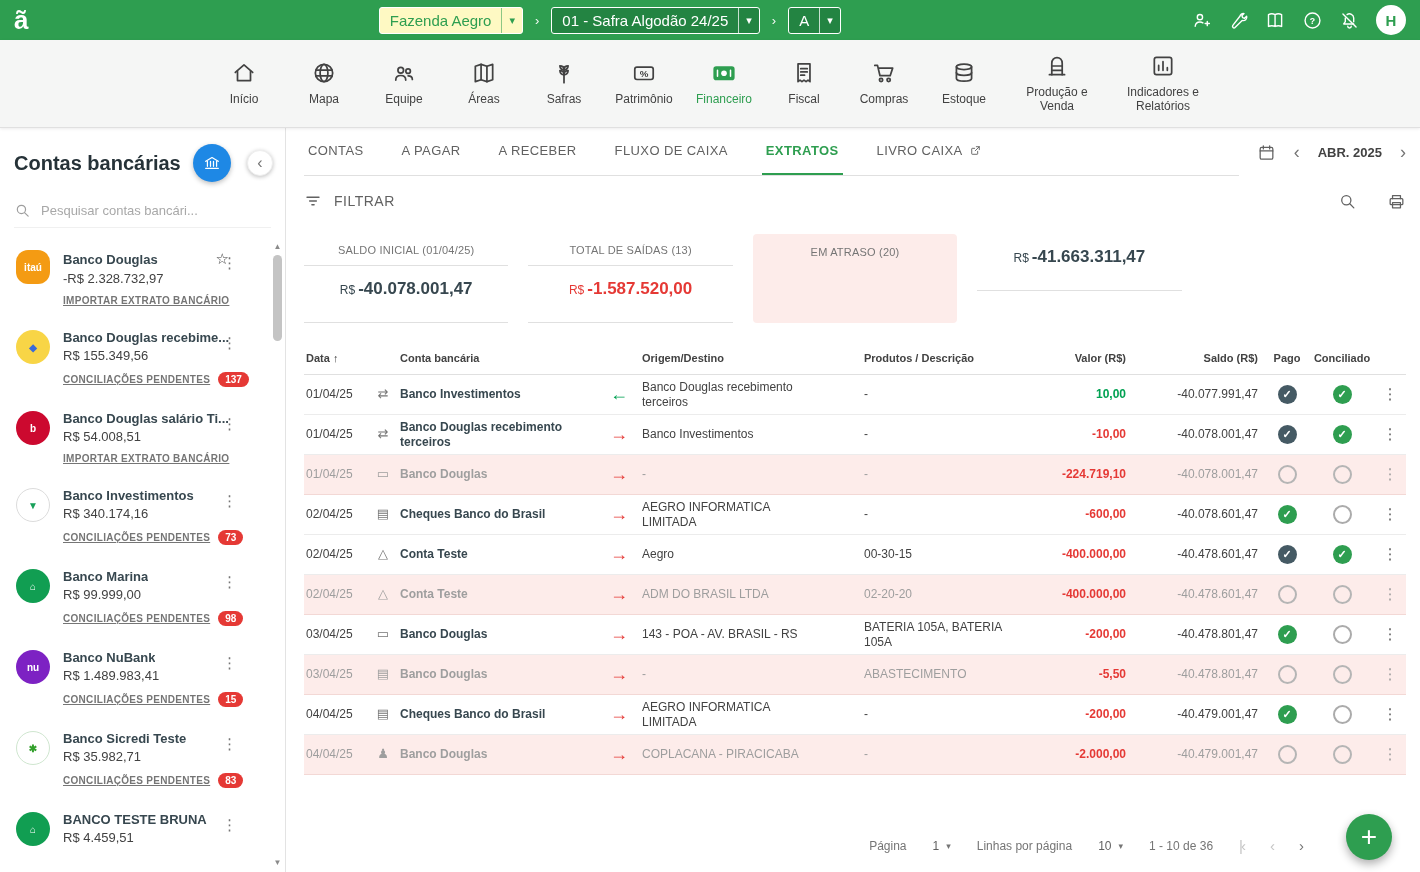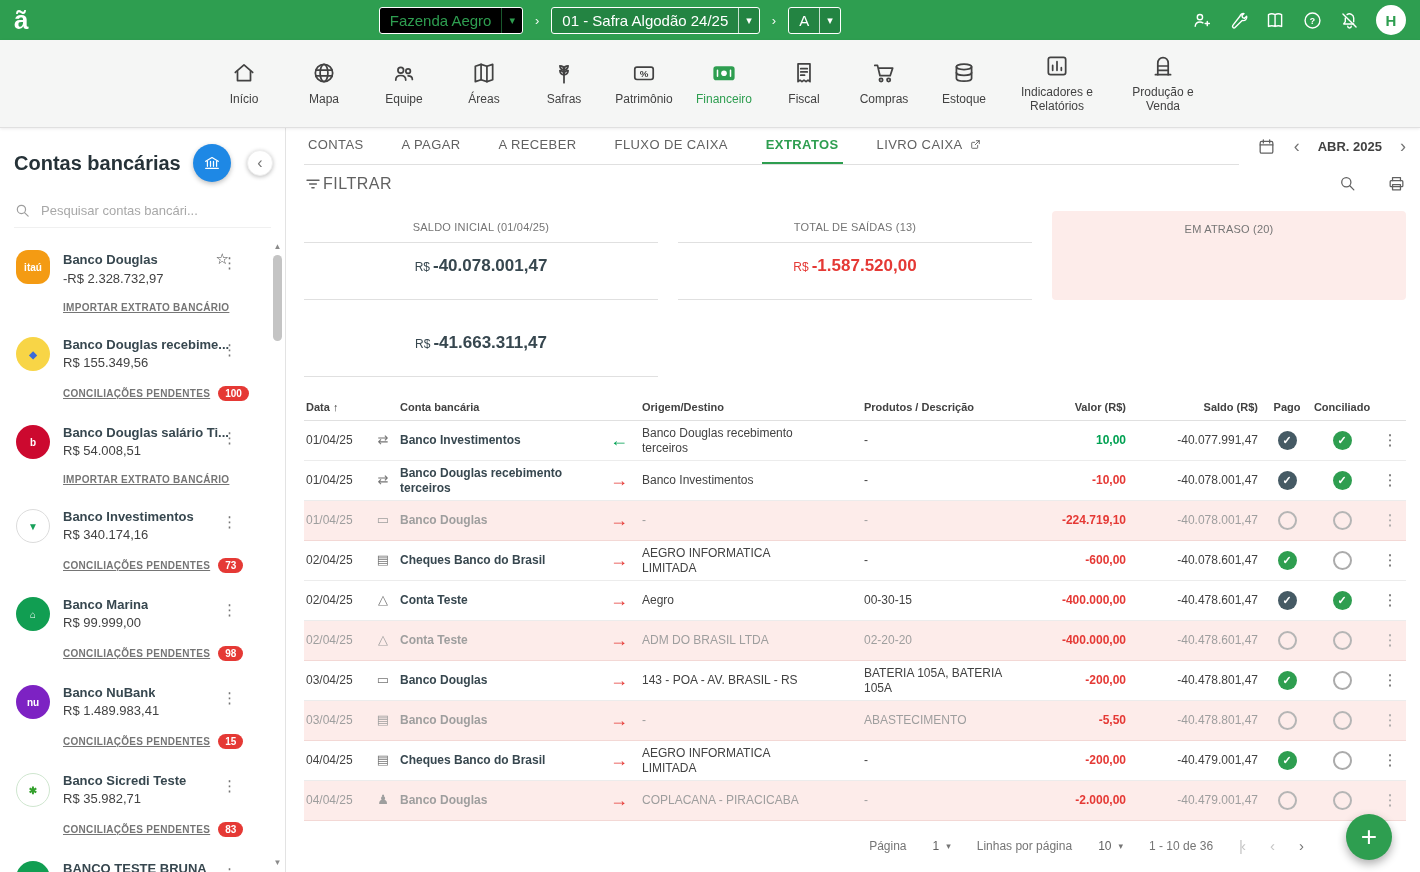--- a/index.html
+++ b/index.html
@@ -6,21 +6,21 @@
   html,body{width:1420px;height:872px;overflow:hidden}
   body{font-family:"Liberation Sans",sans-serif;background:#fff;color:#424242;position:relative}
 
   
   .topbar{height:40px;background:#2e9e50;display:flex;align-items:center;padding:0 14px;color:#fff;gap:10px}
   .logo{font-size:26px;font-weight:bold;line-height:1;margin-right:8px}
   .selectors{display:flex;align-items:center;gap:12px;margin:0 auto}
   .sel{display:flex;align-items:stretch;height:27px;border:1px solid #fff;border-radius:3px;font-size:15px;cursor:pointer;overflow:hidden}
   .sel-label{display:flex;align-items:center;padding:0 10px;white-space:nowrap}
   .sel-caret{display:flex;align-items:center;padding:0 7px;font-size:11px}
-  .sel.light{background:#000000;color:#2e9e50}
+  .sel.light{background:#fef9c3;color:#2e9e50}
   .sel.light .sel-caret{border-left:1px solid rgba(46,158,80,.55)}
   .sel.dark{background:#238442;color:#fff}
   .sel.dark .sel-caret{border-left:1px solid rgba(255,255,255,.75)}
   .crumb{font-size:13px;color:#fff;opacity:.95}
   .top-icons{display:flex;align-items:center;gap:16px;margin-left:8px}
   .hico{width:21px;height:21px;stroke:#fff;fill:none;stroke-width:1.6;stroke-linecap:round;stroke-linejoin:round;cursor:pointer}
   .avatar{width:30px;height:30px;border-radius:50%;background:#fff;color:#2e9e50;font-weight:bold;font-size:15px;display:flex;align-items:center;justify-content:center;cursor:pointer}
 
   
   .navbar{height:88px;background:#f5f6f5;border-bottom:1px solid #e0e0e0;box-shadow:0 1px 3px rgba(0,0,0,.08);display:flex;align-items:center;justify-content:center;gap:14px;position:relative;z-index:1}
@@ -47,21 +47,21 @@
   .side-search input::placeholder{color:#a8a8a8}
   .acct-list{padding:4px 0 0}
   .acct{position:relative;display:flex;gap:13px;padding:12px 56px 12px 16px;cursor:pointer}
   .acct-icon{width:34px;height:34px;border-radius:50%;display:flex;align-items:center;justify-content:center;font-size:10px;font-weight:bold;flex-shrink:0;border:1px solid transparent}
   .acct-icon.square{border-radius:12px}
   .acct-main{flex:1;min-width:0}
   .acct-name-row{display:flex;align-items:center}
   .acct-name{font-size:13px;font-weight:bold;color:#37474f;white-space:nowrap;overflow:hidden}
   .star{margin-left:auto;font-size:15px;color:#424242;padding-left:6px}
   .acct-balance{font-size:13px;color:#424242;margin-top:3px}
-  .acct-action-row{display:flex;align-items:center;margin-top:16px}
+  .acct-action-row{display:flex;align-items:center;margin-top:9px}
   .acct-link{font-size:10px;font-weight:bold;letter-spacing:.3px;color:#757575;text-decoration:underline;white-space:nowrap}
   .badge{background:#e53935;color:#fff;font-size:10px;font-weight:bold;border-radius:9px;padding:2px 7px;margin-left:8px}
   .acct-kebab{position:absolute;right:48px;top:16px;font-size:15px;color:#757575;cursor:pointer}
   .side-scroll{position:absolute;top:114px;right:1px;bottom:4px;width:13px;display:flex;flex-direction:column;align-items:center;z-index:2}
   .side-scroll .arr{font-size:8px;color:#8a8a8a;line-height:10px;cursor:pointer}
   .side-scroll .track{flex:1;width:9px;position:relative}
   .side-scroll .thumb{position:absolute;top:3px;left:0;width:9px;height:86px;background:#c4c4c4;border-radius:5px;cursor:pointer}
 
   
   .main{flex:1;display:flex;flex-direction:column;padding:0 14px 0 18px;position:relative;overflow:hidden}
@@ -69,26 +69,26 @@
   .tabs-strip{flex:1;display:flex;align-items:stretch;height:100%;border-bottom:1px solid #e0e0e0}
   .tab{display:flex;align-items:center;gap:6px;padding:0 4px;margin-right:30px;font-size:13px;letter-spacing:.4px;color:#616161;cursor:pointer;border-bottom:2px solid transparent}
   .tab.active{color:#2e9e50;border-bottom-color:#2e9e50;font-weight:bold}
   .tab svg{width:13px;height:13px;stroke:#616161;fill:none;stroke-width:1.7;stroke-linecap:round;stroke-linejoin:round}
   .date-nav{display:flex;align-items:center;gap:18px;padding-left:18px}
   .date-nav .cal{width:19px;height:19px;stroke:#616161;fill:none;stroke-width:1.6;stroke-linecap:round;cursor:pointer}
   .chev{font-size:18px;color:#757575;cursor:pointer;line-height:1}
   .period{font-size:13px;font-weight:bold;color:#424242}
 
   .filter-row{display:flex;align-items:center;height:50px}
-  .filter-btn{display:flex;gap:1px;font-size:16px;letter-spacing:.5px;color:#616161;cursor:pointer}
+  .filter-btn{display:flex;align-items:center;gap:12px;font-size:14px;letter-spacing:.5px;color:#616161;cursor:pointer}
   .filter-btn svg{width:18px;height:18px;stroke:#616161;fill:none;stroke-width:1.8;stroke-linecap:round}
   .filter-spacer{flex:1}
   .tool-ico{width:19px;height:19px;stroke:#616161;fill:none;stroke-width:1.6;stroke-linecap:round;stroke-linejoin:round;cursor:pointer;margin-left:30px}
 
-  .summary-row{display:grid;grid-template-columns:repeat(3,1fr);gap:20px;margin-top:8px}
+  .summary-row{display:grid;grid-template-columns:repeat(5,1fr);gap:20px;margin-top:8px}
   .card{cursor:pointer}
   .card-label{font-size:11px;color:#757575;text-align:center;padding:10px 0 9px;border-bottom:1px solid #e0e0e0;letter-spacing:.2px;white-space:nowrap}
   .card-value{text-align:center;padding:13px 0 23px;border-bottom:1px solid #e0e0e0;font-size:17px;font-weight:bold;color:#37474f}
   .card-value .cur{font-size:12px;font-weight:normal;margin-right:3px}
   .card.positive .card-value{color:#00a152}
   .card.negative .card-value{color:#e53935}
   .card.highlight{background:#fdecea;border-radius:4px}
   .card.highlight .card-label{border-bottom-color:transparent;padding-top:12px}
   .card.highlight .card-value{border-bottom-color:transparent}
 
@@ -245,31 +245,31 @@
   <div class="nav-item">
     <svg class="nico" viewBox="0 0 24 24">
         <ellipse cx="12" cy="6.3" rx="7" ry="2.5"></ellipse>
         <path d="M5 6.3v5.4c0 1.4 3.1 2.5 7 2.5s7-1.1 7-2.5V6.3"></path>
         <path d="M5 11.7v5.4c0 1.4 3.1 2.5 7 2.5s7-1.1 7-2.5v-5.4"></path>
       </svg>
     <span class="nav-label">Estoque</span>
   </div>
   <div class="nav-item">
     <svg class="nico" viewBox="0 0 24 24">
+        <path d="M7.2 20V9.5C7.2 6.4 9.3 4.3 12 4.3s4.8 2.1 4.8 5.2V20"></path>
+        <path d="M7.2 12h9.6M7.2 16h9.6M5 20h14"></path>
+      </svg>
+    <span class="nav-label">Produção e Venda</span>
+  </div>
+  <div class="nav-item">
+    <svg class="nico" viewBox="0 0 24 24">
         <rect x="4" y="4" width="16" height="16" rx="2"></rect>
         <path d="M8 16v-4.5M12 16V8M16 16v-2.5"></path>
       </svg>
     <span class="nav-label">Indicadores e Relatórios</span>
-  </div>
-  <div class="nav-item">
-    <svg class="nico" viewBox="0 0 24 24">
-        <path d="M7.2 20V9.5C7.2 6.4 9.3 4.3 12 4.3s4.8 2.1 4.8 5.2V20"></path>
-        <path d="M7.2 12h9.6M7.2 16h9.6M5 20h14"></path>
-      </svg>
-    <span class="nav-label">Produção e Venda</span>
   </div>
 </div>
 
 <div class="content">
 
   <div class="sidebar">
     <div class="side-head">
       <span class="side-title">Contas bancárias</span>
       <div class="side-head-btns">
         <div class="round-blue">
@@ -313,21 +313,21 @@
             <span>◆</span>
           </div>
           <div class="acct-main">
             <div class="acct-name-row">
               <span class="acct-name">Banco Douglas recebime...</span>
 
             </div>
             <div class="acct-balance">R$ 155.349,56</div>
             <div class="acct-action-row">
               <span class="acct-link">CONCILIAÇÕES PENDENTES</span>
-              <span class="badge">100</span>
+              <span class="badge">137</span>
             </div>
           </div>
           <span class="acct-kebab">⋮</span>
         </div>
 
         <div class="acct">
           <div class="acct-icon" style="background: rgb(204, 9, 47); color: rgb(255, 255, 255);">
             <span>b</span>
           </div>
           <div class="acct-main">

